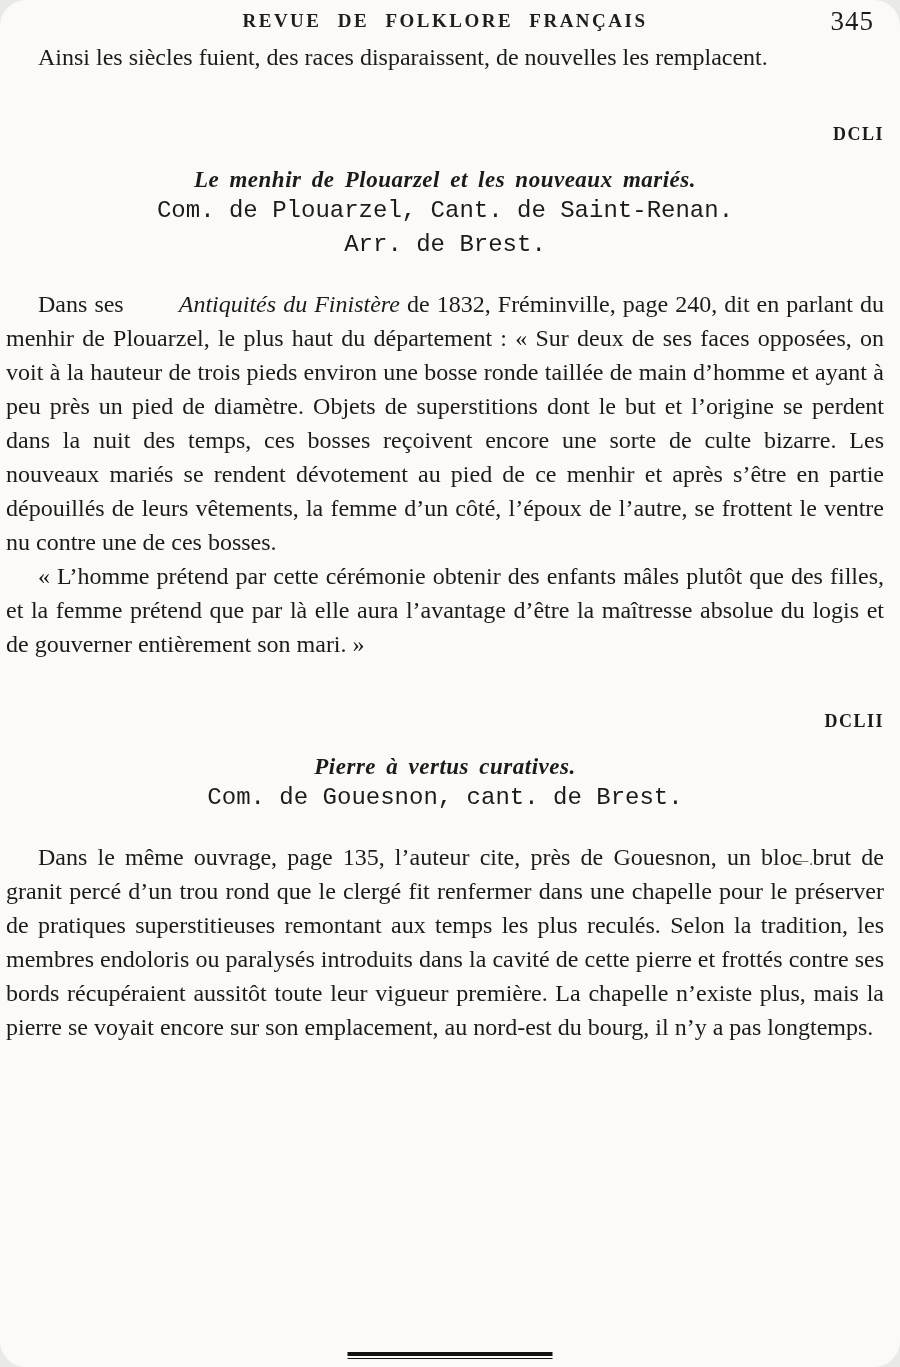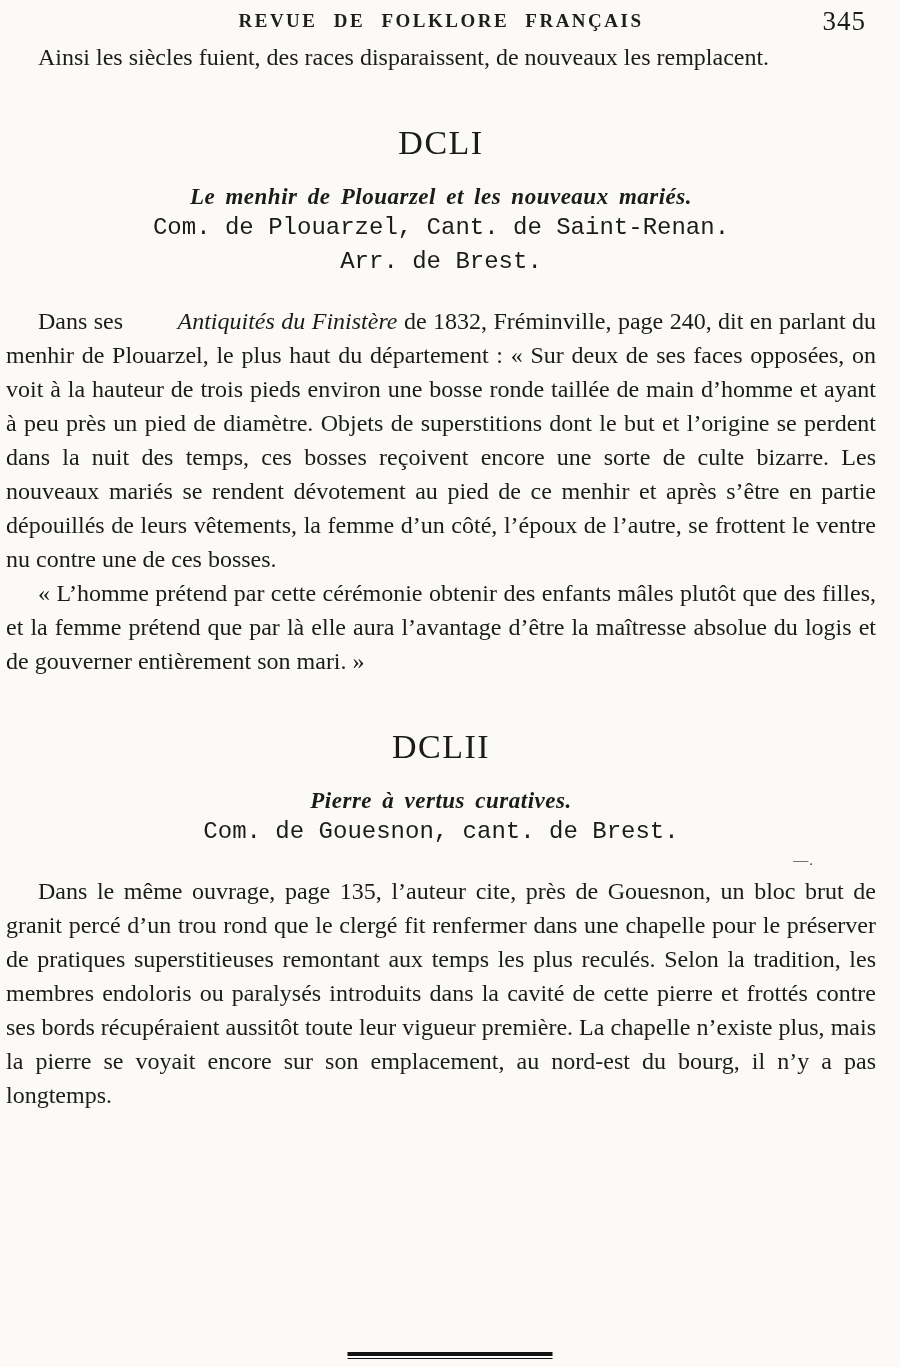--- a/index.html
+++ b/index.html
@@ -8,22 +8,23 @@
     background: #e9e9e6;
   }
   .page {
     position: relative;
     width: 900px;
     height: 1367px;
     margin: 0 auto;
     background: #fbfaf6;
     color: #1b1b1b;
     box-sizing: border-box;
-    padding: 6px 24px 0 6px;
+    padding: 6px 16px 0 6px;
     overflow: hidden;
+    border-radius: 26px;
   }
   .page-header {
     position: relative;
     text-align: center;
     height: 34px;
   }
   .journal-title {
     display: inline-block;
     font-weight: bold;
     font-size: 19px;
@@ -41,23 +42,23 @@
     margin-left: 42px;
   }
   .body-par {
     font-size: 24px;
     line-height: 34px;
     text-align: justify;
     text-indent: 32px;
     margin: 0;
   }
   .section-number {
-    text-align: center;
-    font-weight: normal;
-    font-size: 34px;
+    text-align: right;
+    font-weight: bold;
+    font-size: 18px;
     letter-spacing: 1.5px;
     margin: 50px 0 0 0;
     text-indent: 0;
   }
   .section-title {
     text-align: center;
     font-weight: bold;
     font-size: 23px;
     letter-spacing: 0.5px;
     word-spacing: 4px;
@@ -94,21 +95,21 @@
 </head>
 <body>
 
 <div class="page">
 
   <header class="page-header">
     <div class="journal-title">REVUE DE FOLKLORE FRANÇAIS</div>
     <div class="page-number">345</div>
   </header>
 
-  <p class="body-par">Ainsi les siècles fuient, des races disparaissent, de nouveaux les remplacent.</p>
+  <p class="body-par">Ainsi les siècles fuient, des races disparaissent, de nouvelles les remplacent.</p>
 
   <section>
     <h2 class="section-number">DCLI</h2>
     <h3 class="section-title">Le menhir de Plouarzel et les nouveaux mariés.</h3>
     <div class="section-subtitle">Com. de Plouarzel, Cant. de Saint-Renan.</div>
     <div class="section-subtitle">Arr. de Brest.</div>
 
     <p class="body-par section-body"><span>Dans ses </span><em class="cite">Antiquités du Finistère</em><span> de 1832, Fréminville, page 240, dit en parlant du menhir de Plouarzel, le plus haut du département : « Sur deux de ses faces opposées, on voit à la hauteur de trois pieds environ une bosse ronde taillée de main d’homme et ayant à peu près un pied de diamètre. Objets de superstitions dont le but et l’origine se perdent dans la nuit des temps, ces bosses reçoivent encore une sorte de culte bizarre. Les nouveaux mariés se rendent dévotement au pied de ce menhir et après s’être en partie dépouillés de leurs vêtements, la femme d’un côté, l’époux de l’autre, se frottent le ventre nu contre une de ces bosses.</span></p>
 
     <p class="body-par">« L’homme prétend par cette cérémonie obtenir des enfants mâles plutôt que des filles, et la femme prétend que par là elle aura l’avantage d’être la maîtresse absolue du logis et de gouverner entièrement son mari. »</p>

